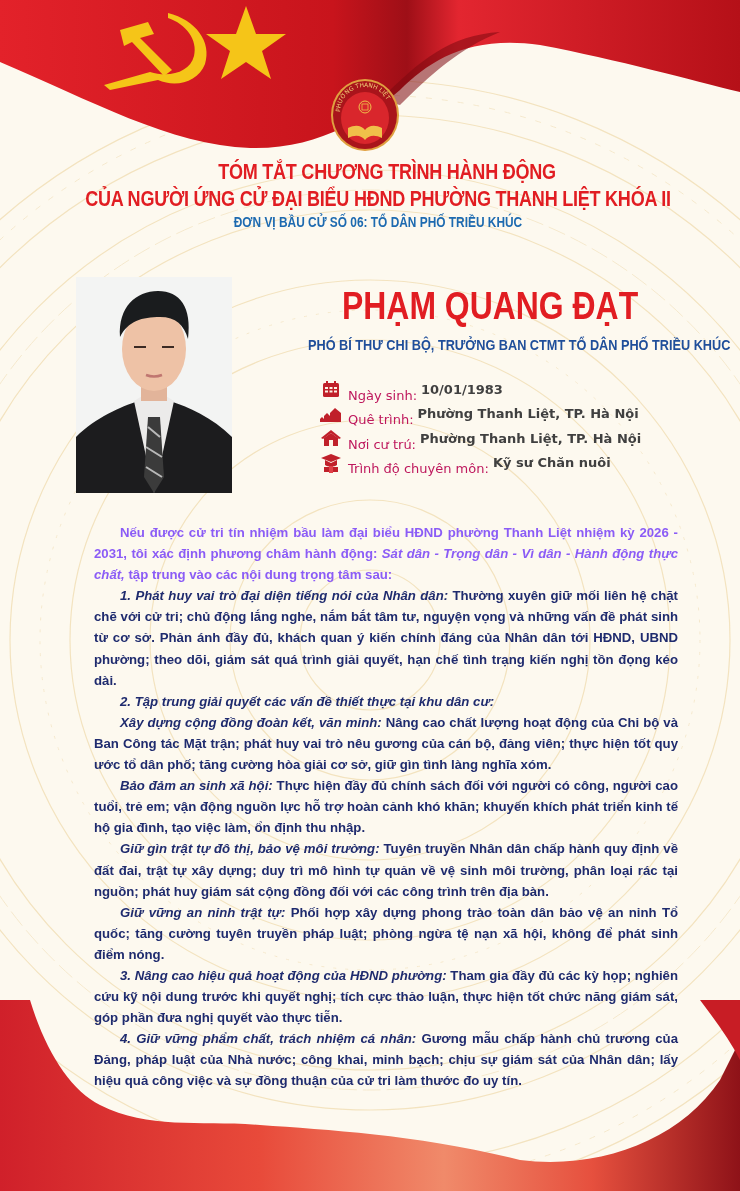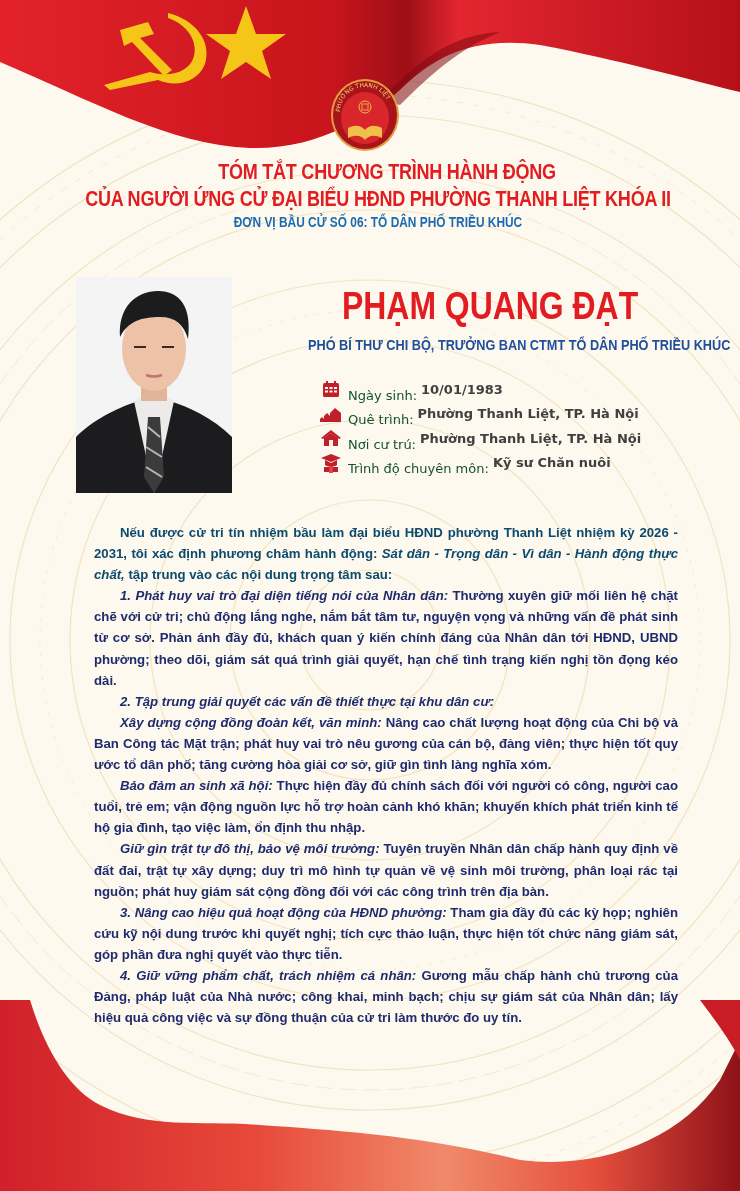--- a/index.html
+++ b/index.html
@@ -39,29 +39,29 @@
     transform: scaleX(0.84); transform-origin: left center; white-space: nowrap;
   }
   .position {
     position: absolute; left: 308px; top: 336px; z-index: 3;
     font-weight: bold; color: #1f4e9a; font-size: 15.5px;
     transform: scaleX(0.82); transform-origin: left center; white-space: nowrap;
   }
   .info-list { position: absolute; left: 320px; top: 377px; z-index: 3; }
   .info-row { display: flex; align-items: center; height: 24.5px; font-size: 14px; color: #4a2a16; white-space: nowrap; }
   .info-row .ico { width: 22px; height: 20px; margin-right: 6px; display: inline-flex; align-items: center; justify-content: center; }
-  .info-row .lbl { font-family: "DejaVu Sans", sans-serif; font-size: 13px; color: #14532d; margin-right: 4px; margin-top: 12px; }
+  .info-row .lbl { font-family: "DejaVu Sans", sans-serif; font-size: 13px; color: #be185d; margin-right: 4px; margin-top: 12px; }
   .info-row .val { font-family: "DejaVu Sans", sans-serif; font-weight: bold; font-size: 13px; color: #404040; }
   .body-text {
     position: absolute; left: 94px; top: 522px; width: 584px; z-index: 3;
     font-family: "Liberation Sans", sans-serif; font-size: 13.2px; line-height: 21.1px;
     color: #1f2b6e; text-align: justify;
   }
   .body-text p { margin: 0; text-indent: 26px; }
-  .body-text .lead { color: #0c4a6e; font-weight: bold; }
+  .body-text .lead { color: #8b5cf6; font-weight: bold; }
   .body-text .lead i { font-style: italic; }
   .body-text em { font-style: italic; font-weight: bold; }
   .body-text .plain { font-weight: bold; }
 </style>
 </head>
 <body>
 
 <svg class="bg-pattern" viewBox="0 0 740 1191">
   <g fill="none" stroke="#f0dcb0" stroke-width="1.2" opacity="0.75">
     <circle cx="370" cy="640" r="560"></circle>
@@ -202,20 +202,21 @@
   </div>
 </div>
 
 <div class="body-text">
   <p class="lead"><span>Nếu được cử tri tín nhiệm bầu làm đại biểu HĐND phường Thanh Liệt nhiệm kỳ 2026 - 2031, tôi xác định phương châm hành động: </span><i>Sát dân - Trọng dân - Vì dân - Hành động thực chất,</i><span> tập trung vào các nội dung trọng tâm sau:</span></p>
   <p class="plain"><em>1. Phát huy vai trò đại diện tiếng nói của Nhân dân:</em><span> Thường xuyên giữ mối liên hệ chặt chẽ với cử tri; chủ động lắng nghe, nắm bắt tâm tư, nguyện vọng và những vấn đề phát sinh từ cơ sở. Phản ánh đầy đủ, khách quan ý kiến chính đáng của Nhân dân tới HĐND, UBND phường; theo dõi, giám sát quá trình giải quyết, hạn chế tình trạng kiến nghị tồn đọng kéo dài.</span></p>
   <p class="plain"><em>2. Tập trung giải quyết các vấn đề thiết thực tại khu dân cư:</em><span></span></p>
   <p class="plain"><em>Xây dựng cộng đồng đoàn kết, văn minh:</em><span> Nâng cao chất lượng hoạt động của Chi bộ và Ban Công tác Mặt trận; phát huy vai trò nêu gương của cán bộ, đảng viên; thực hiện tốt quy ước tổ dân phố; tăng cường hòa giải cơ sở, giữ gìn tình làng nghĩa xóm.</span></p>
   <p class="plain"><em>Bảo đảm an sinh xã hội:</em><span> Thực hiện đầy đủ chính sách đối với người có công, người cao tuổi, trẻ em; vận động nguồn lực hỗ trợ hoàn cảnh khó khăn; khuyến khích phát triển kinh tế hộ gia đình, tạo việc làm, ổn định thu nhập.</span></p>
   <p class="plain"><em>Giữ gìn trật tự đô thị, bảo vệ môi trường:</em><span> Tuyên truyền Nhân dân chấp hành quy định về đất đai, trật tự xây dựng; duy trì mô hình tự quản về vệ sinh môi trường, phân loại rác tại nguồn; phát huy giám sát cộng đồng đối với các công trình trên địa bàn.</span></p>
+  <p class="plain"><em>Giữ vững an ninh trật tự:</em><span> Phối hợp xây dựng phong trào toàn dân bảo vệ an ninh Tổ quốc; tăng cường tuyên truyền pháp luật; phòng ngừa tệ nạn xã hội, không để phát sinh điểm nóng.</span></p>
   <p class="plain"><em>3. Nâng cao hiệu quả hoạt động của HĐND phường:</em><span> Tham gia đầy đủ các kỳ họp; nghiên cứu kỹ nội dung trước khi quyết nghị; tích cực thảo luận, thực hiện tốt chức năng giám sát, góp phần đưa nghị quyết vào thực tiễn.</span></p>
   <p class="plain"><em>4. Giữ vững phẩm chất, trách nhiệm cá nhân:</em><span> Gương mẫu chấp hành chủ trương của Đảng, pháp luật của Nhà nước; công khai, minh bạch; chịu sự giám sát của Nhân dân; lấy hiệu quả công việc và sự đồng thuận của cử tri làm thước đo uy tín.</span></p>
 </div>
 
 <svg class="bottom-wave" viewBox="0 0 740 191">
   <defs>
     <linearGradient id="bw1" x1="0" y1="0" x2="1" y2="0">
       <stop offset="0" stop-color="#d0202a"></stop>
       <stop offset="0.35" stop-color="#e84a3a"></stop>
       <stop offset="0.6" stop-color="#f08a6a"></stop>

